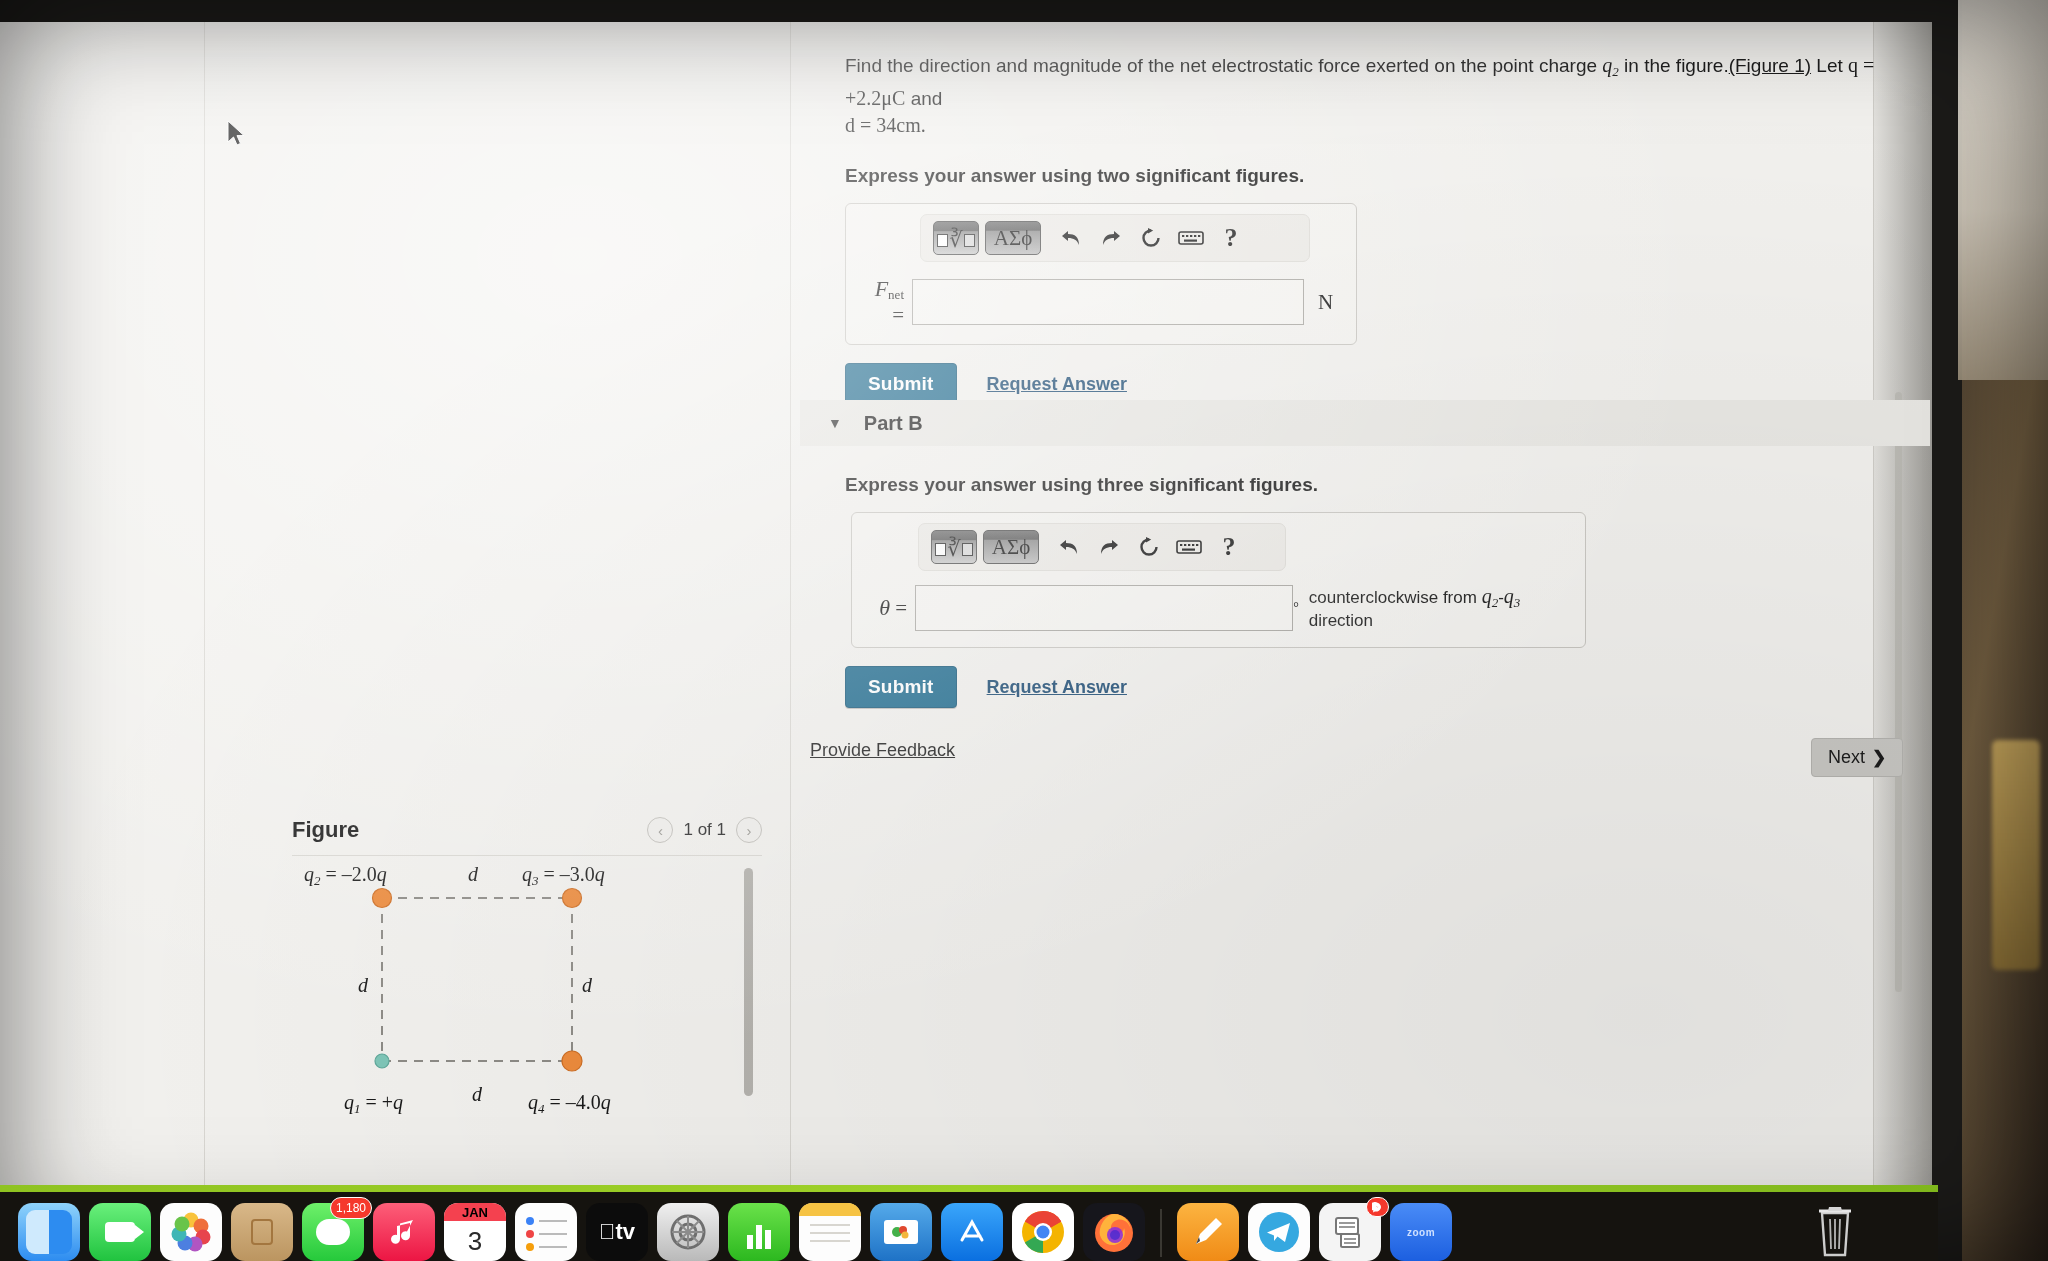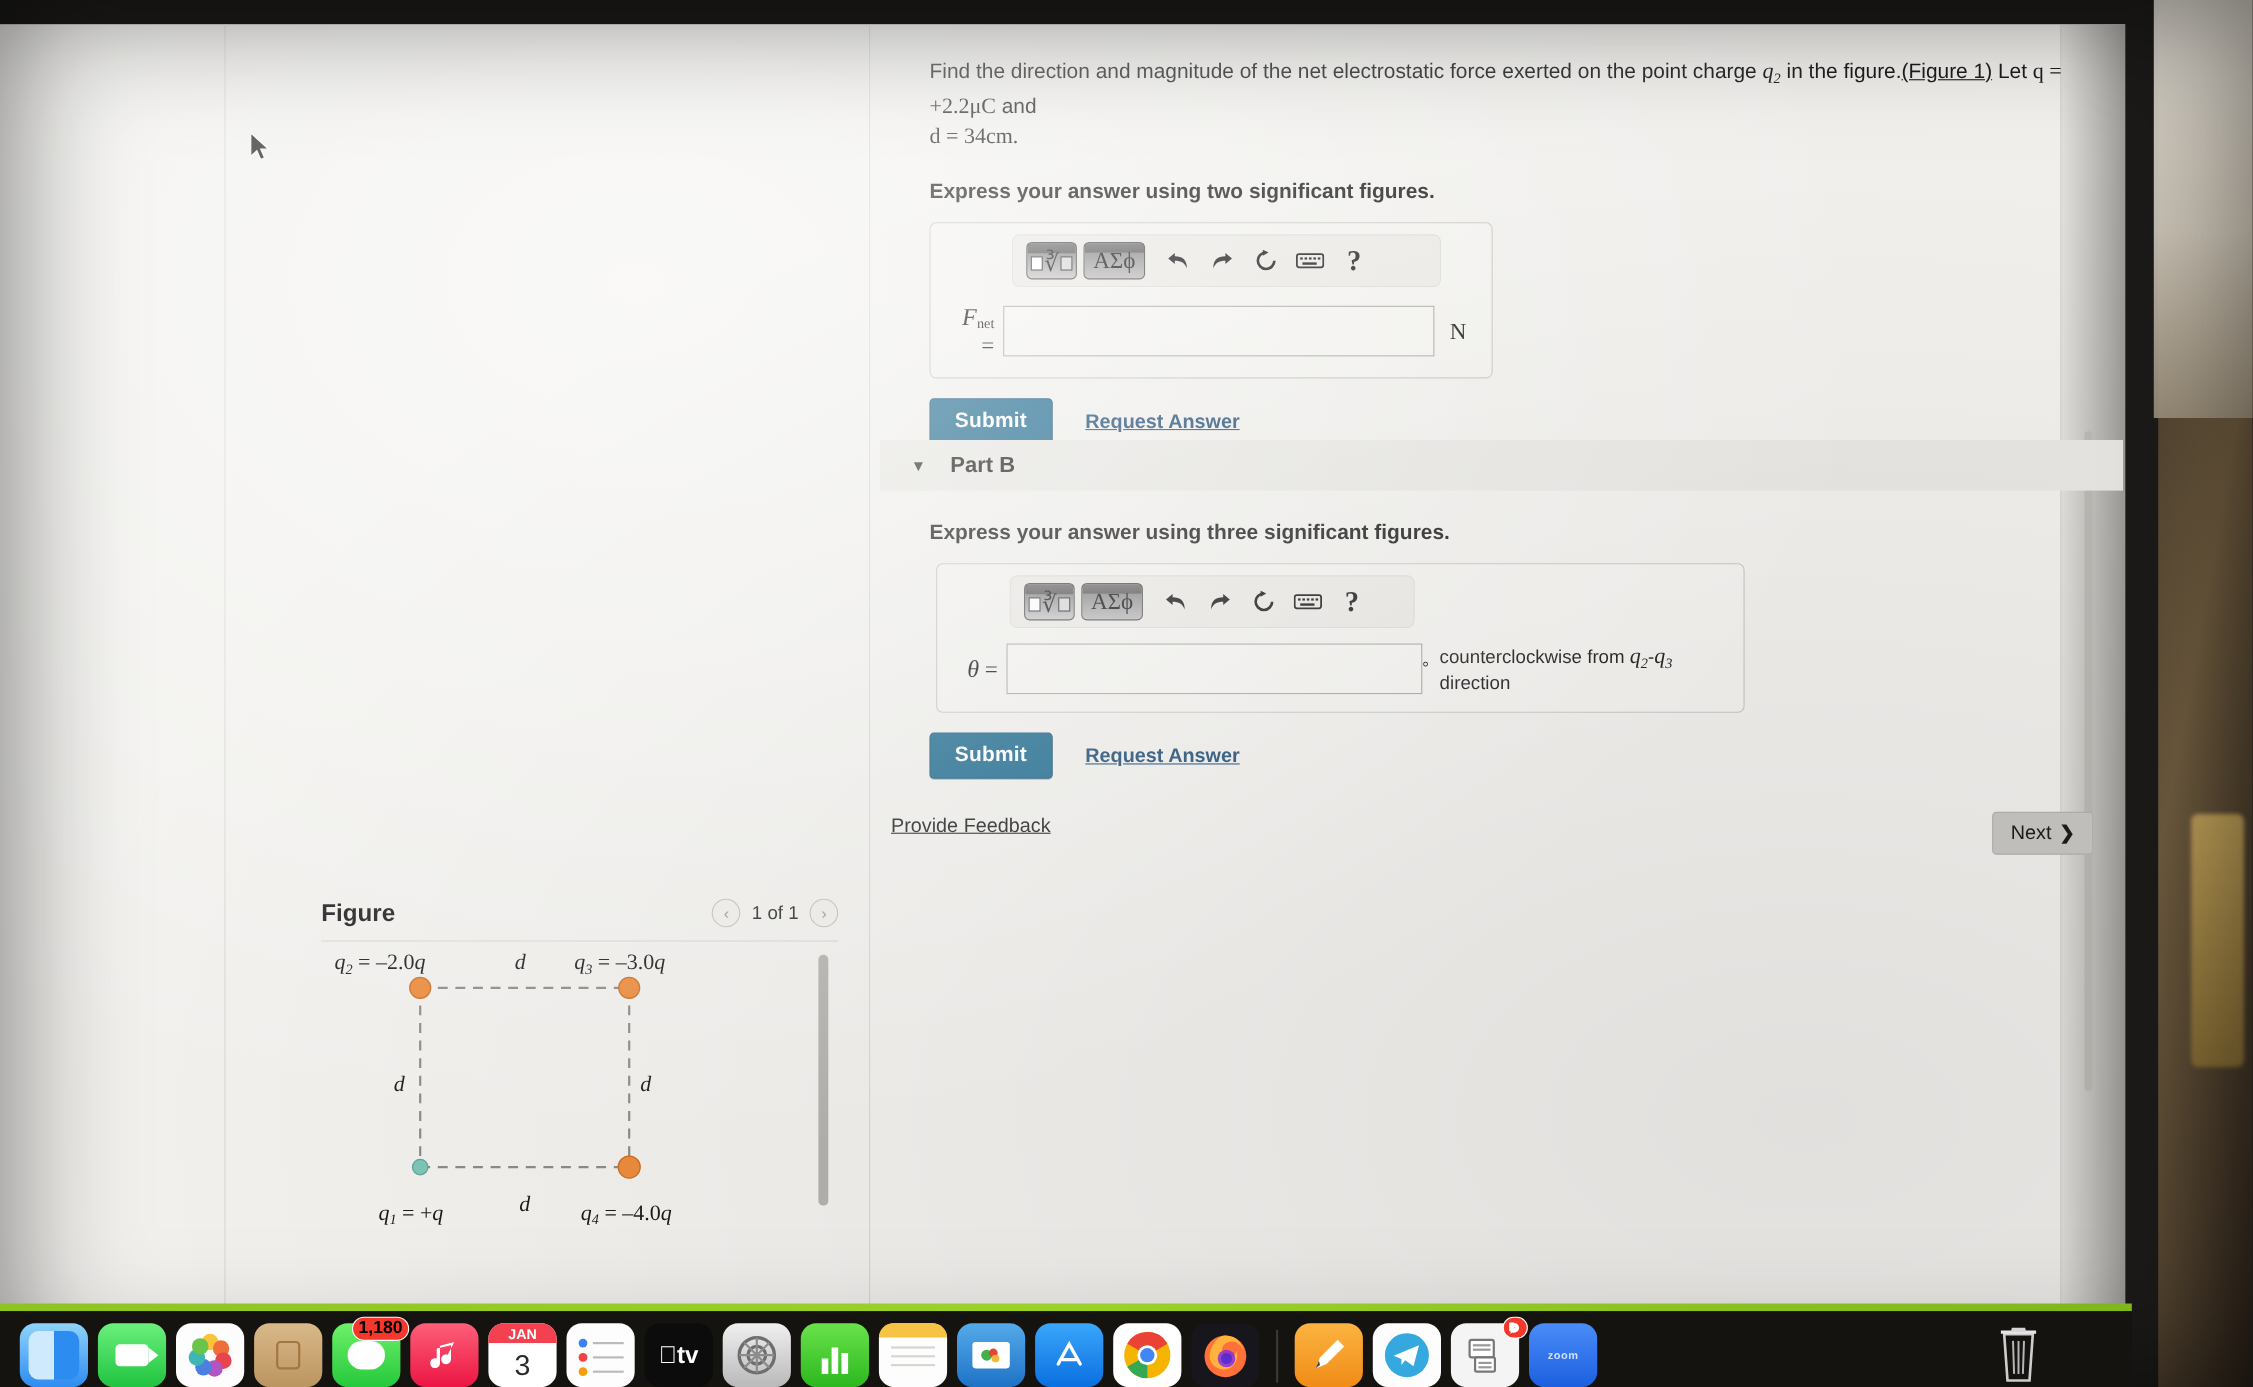--- a/index.html
+++ b/index.html
@@ -244,23 +244,23 @@
   }
   #dock-inner { position:absolute; left:18px; bottom:0; display:flex; align-items:flex-end; gap:9px; }
   .dock-icon {
     width: 62px; height: 58px; border-radius: 14px;
     position:relative; overflow:visible;
     display:flex; align-items:center; justify-content:center;
     font-size: 11px; font-weight:bold; color:#fff;
   }
   .badge {
     position:absolute; top:-6px; right:-8px; min-width:22px; height:22px;
-    background:#f5382c; border-radius:11px; color:#000000; font-size:16px;
+    background:#f5382c; border-radius:11px; color:#ffffff; font-size:12px;
     display:flex; align-items:center; justify-content:center; padding:0 5px;
-    border:1.5px solid #fff; font-weight:bold;
+    border:1.5px solid #fff; font-weight:normal;
   }
   #trash { position:absolute; right: 72px; bottom: 2px; width:62px; height:58px; }
   #dock-sep { width:2px; height:48px; background:#3a3832; margin:0 6px 4px 6px; }
 </style>
 </head>
 <body>
 
 <div id="photo">
 
   <div id="room-right"></div>
@@ -509,21 +509,21 @@
         <span class="badge">1,180</span>
       </div>
 
       <div class="dock-icon" style="background:linear-gradient(180deg,#fd5f79,#ec1543);">
         <svg width="32" height="32" viewBox="0 0 32 32">
           <path d="M25,4 L12,7.5 L12,23 A4.5,4.5 0 1 1 9,19 L9,10 L22,7 L22,19.5 A4.5,4.5 0 1 1 19,15.5 Z" fill="#fff"></path>
         </svg>
       </div>
 
       <div class="dock-icon" style="background:#fff;flex-direction:column;justify-content:flex-start;">
-        <div style="width:100%;height:18px;background:#f4414f;color:#ffffff;font-size:13px;
+        <div style="width:100%;height:18px;background:#f4414f;color:#000000;font-size:13px;
                     display:flex;align-items:center;justify-content:center;border-radius:14px 14px 0 0;font-weight:bold;">JAN</div>
         <div style="color:#2a2a2a;font-size:26px;font-weight:normal;margin-top:5px;">3</div>
       </div>
 
       <div class="dock-icon" style="background:#fdfdfd;flex-direction:column;gap:5px;padding-top:4px;">
         <div style="display:flex;align-items:center;gap:5px;">
             <span style="width:8px;height:8px;border-radius:50%;background:#3b82f6;"></span>
             <span style="width:28px;height:2.5px;background:#bbb;"></span>
           </div>
         <div style="display:flex;align-items:center;gap:5px;">

